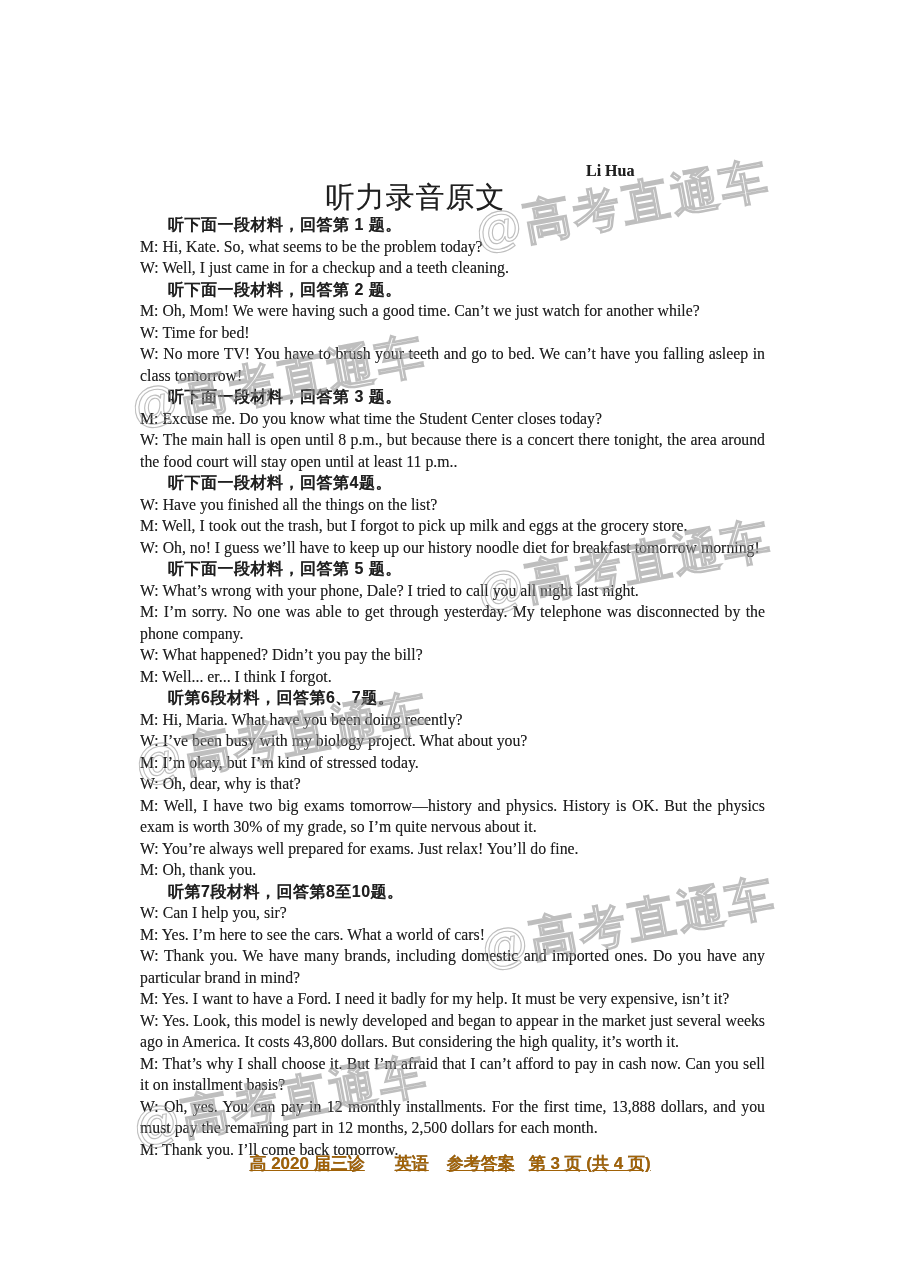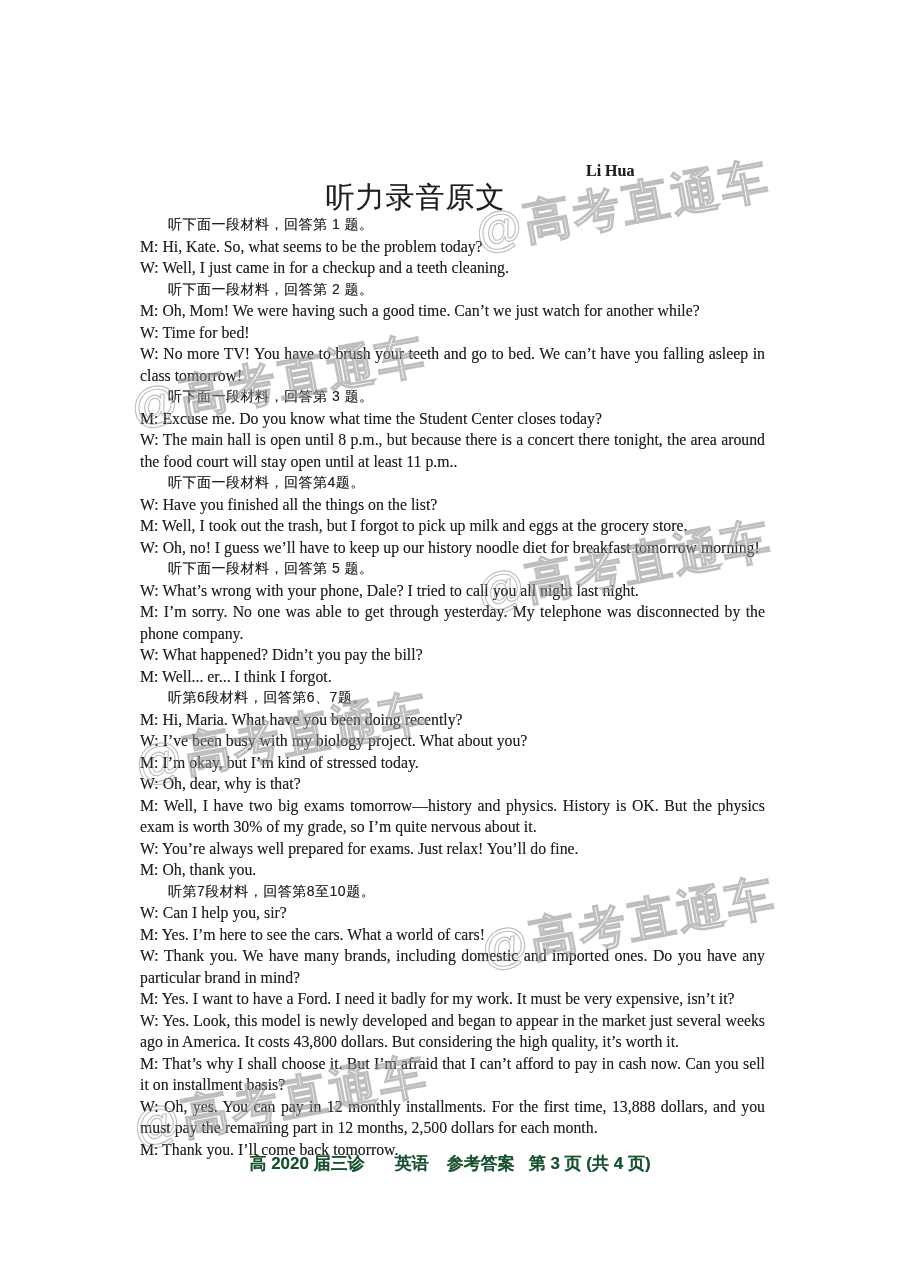--- a/index.html
+++ b/index.html
@@ -54,22 +54,22 @@
     font-weight: normal;
     font-size: 29px;
     line-height: 33px;
     text-align: center;
     position: relative;
     left: -37px;
     letter-spacing: 1px;
   }
   .section-heading {
     font-family: "Liberation Sans", sans-serif;
-    font-weight: normal;
-    font-size: 14px;
+    font-weight: bold;
+    font-size: 16px;
     line-height: 21.5px;
     text-indent: 28px;
     letter-spacing: 0.5px;
   }
   .dialogue-line {
     margin: 0;
     font-size: 15.8px;
     line-height: 21.5px;
     text-align: justify;
   }
@@ -77,23 +77,24 @@
   .footer {
     position: absolute;
     left: 0; top: 1152px;
     width: 900px;
     display: flex;
     justify-content: center;
     align-items: baseline;
     font-family: "Liberation Sans", sans-serif;
     font-weight: bold;
     font-size: 17px;
-    color: #14532d;
+    color: #a16207;
     z-index: 1;
     text-shadow: 0 0 0.5px rgba(40,40,40,0.5);
+    text-decoration: underline;
   }
   .footer .gap-wide   { margin-left: 30px; }
   .footer .gap-medium { margin-left: 18px; }
   .footer .gap-small  { margin-left: 14px; }
 </style>
 </head>
 <body>
 
 <div class="watermark wm1">@高考直通车</div>
 <div class="watermark wm2">@高考直通车</div>
@@ -130,21 +131,21 @@
       <p class="dialogue-line">W: I’ve been busy with my biology project. What about you?</p>
       <p class="dialogue-line">M: I’m okay, but I’m kind of stressed today.</p>
       <p class="dialogue-line">W: Oh, dear, why is that?</p>
       <p class="dialogue-line">M: Well, I have two big exams tomorrow—history and physics. History is OK. But the physics exam is worth 30% of my grade, so I’m quite nervous about it.</p>
       <p class="dialogue-line">W: You’re always well prepared for exams. Just relax! You’ll do fine.</p>
       <p class="dialogue-line">M: Oh, thank you.</p>
       <div class="section-heading">听第7段材料，回答第8至10题。</div>
       <p class="dialogue-line">W: Can I help you, sir?</p>
       <p class="dialogue-line">M: Yes. I’m here to see the cars. What a world of cars!</p>
       <p class="dialogue-line">W: Thank you. We have many brands, including domestic and imported ones. Do you have any particular brand in mind?</p>
-      <p class="dialogue-line">M: Yes. I want to have a Ford. I need it badly for my work. It must be very expensive, isn’t it?</p>
+      <p class="dialogue-line">M: Yes. I want to have a Ford. I need it badly for my help. It must be very expensive, isn’t it?</p>
       <p class="dialogue-line">W: Yes. Look, this model is newly developed and began to appear in the market just several weeks ago in America. It costs 43,800 dollars. But considering the high quality, it’s worth it.</p>
       <p class="dialogue-line">M: That’s why I shall choose it. But I’m afraid that I can’t afford to pay in cash now. Can you sell it on installment basis?</p>
       <p class="dialogue-line">W: Oh, yes. You can pay in 12 monthly installments. For the first time, 13,888 dollars, and you must pay the remaining part in 12 months, 2,500 dollars for each month.</p>
       <p class="dialogue-line">M: Thank you. I’ll come back tomorrow.</p>
     </div>
 </div>
 
 <div class="footer">
   <span>高 2020 届三诊</span>
   <span class="gap-wide">英语</span>

